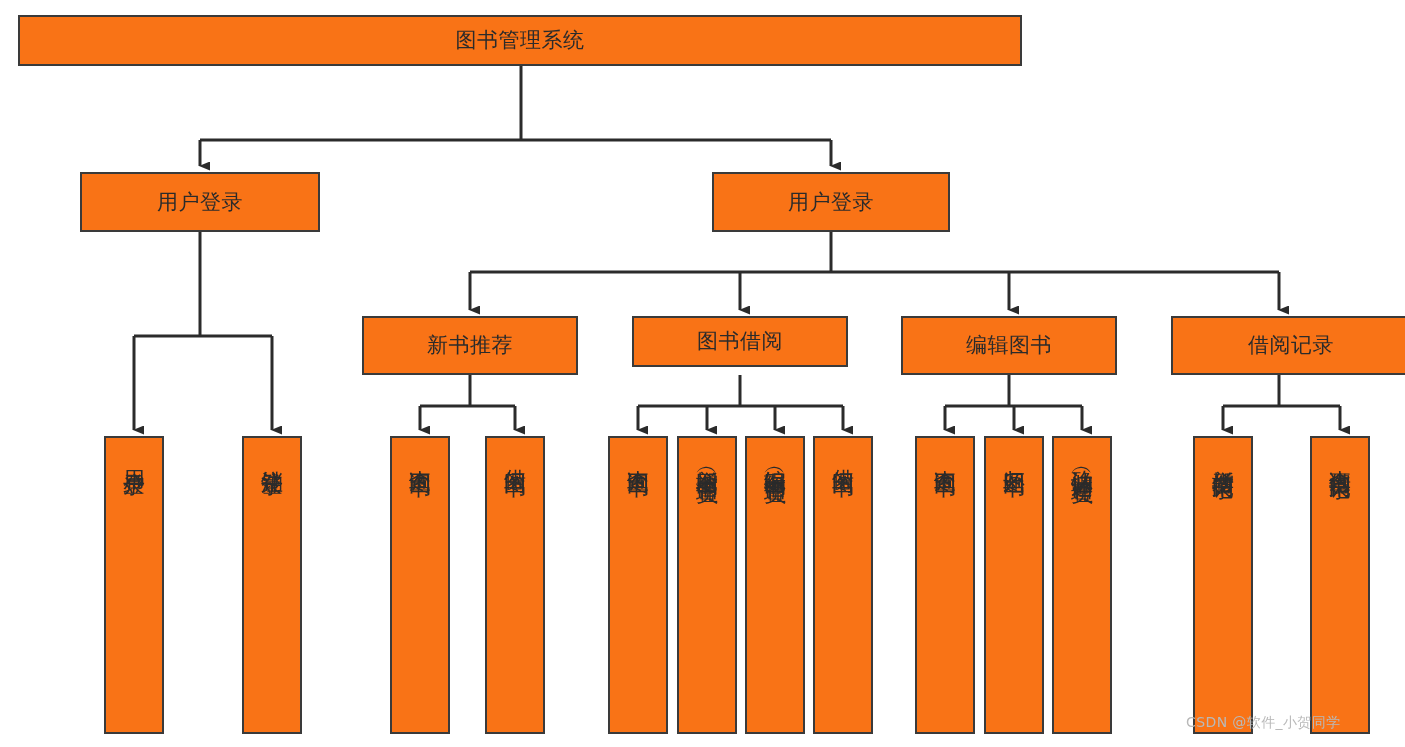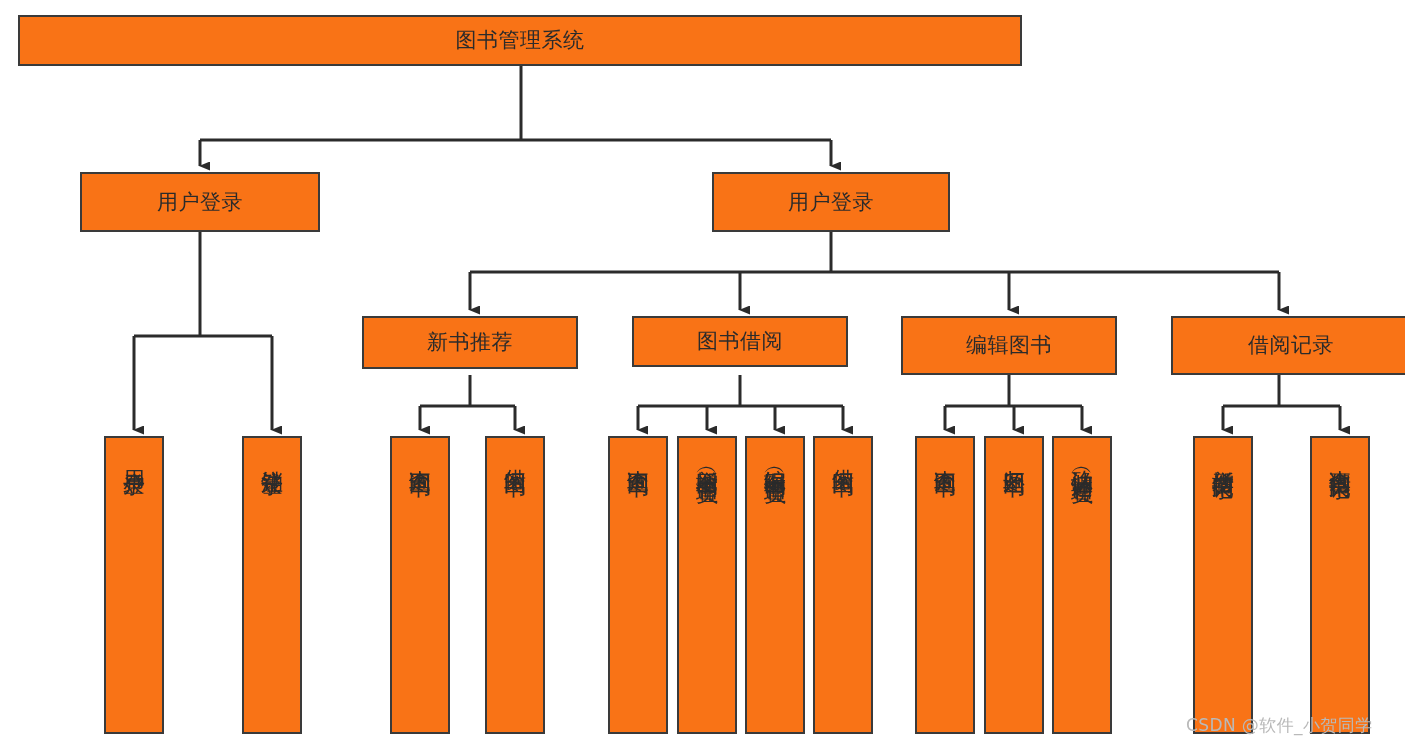--- a/index.html
+++ b/index.html
@@ -61,21 +61,21 @@
     font-size: 22px;
     line-height: 1.08;
     letter-spacing: 2px;
     white-space: nowrap;
     text-align: left;
   }
   #watermark {
     position: absolute;
     left: 1186px;
     top: 714px;
-    font-size: 17px;
+    font-size: 14px;
     color: #b9b9b9;
     white-space: nowrap;
     letter-spacing: 0.4px;
     font-family: "DejaVu Sans", "Liberation Sans", sans-serif;
   }
 </style>
 </head>
 <body>
 
 <div id="diagram-canvas">
@@ -135,21 +135,21 @@
     <span class="node-label">图书管理系统</span>
   </div>
 
   <div class="node horizontal" style="left:80px; top:172px; width:240px; height:60px;">
     <span class="node-label">用户登录</span>
   </div>
   <div class="node horizontal" style="left:712px; top:172px; width:238px; height:60px;">
     <span class="node-label">用户登录</span>
   </div>
 
-  <div class="node horizontal" style="left:362px; top:316px; width:216px; height:53px;">
+  <div class="node horizontal" style="left:362px; top:316px; width:216px; height:59px;">
     <span class="node-label">新书推荐</span>
   </div>
   <div class="node horizontal" style="left:632px; top:316px; width:216px; height:51px;">
     <span class="node-label">图书借阅</span>
   </div>
   <div class="node horizontal" style="left:901px; top:316px; width:216px; height:59px;">
     <span class="node-label">编辑图书</span>
   </div>
   <div class="node horizontal" style="left:1171px; top:316px; width:240px; height:59px;">
     <span class="node-label">借阅记录</span>

